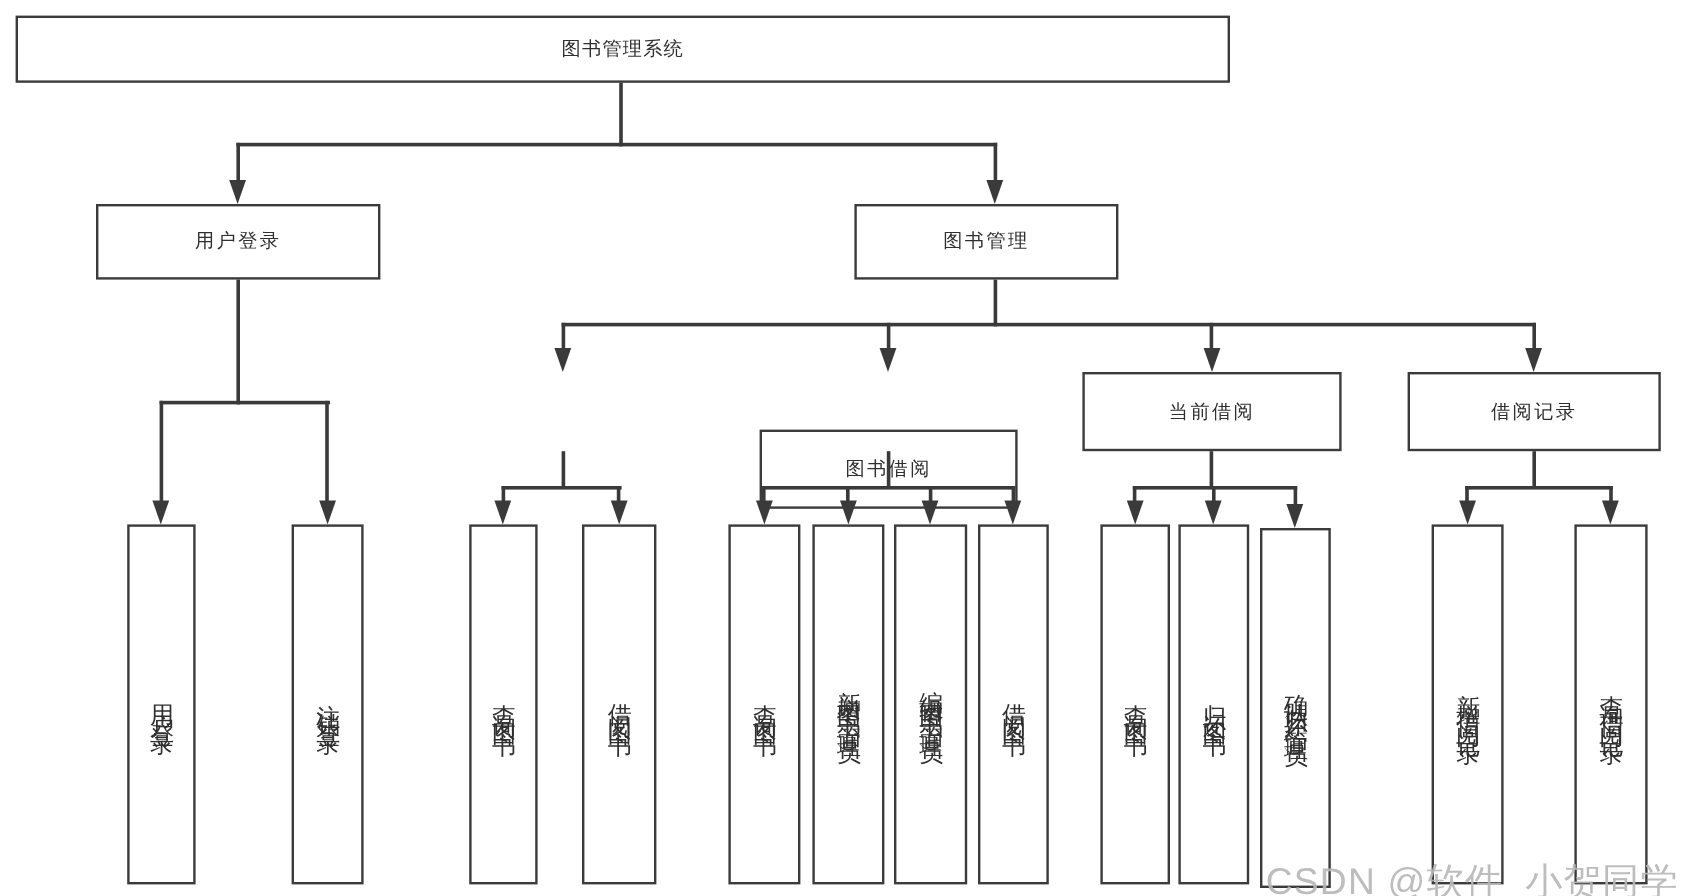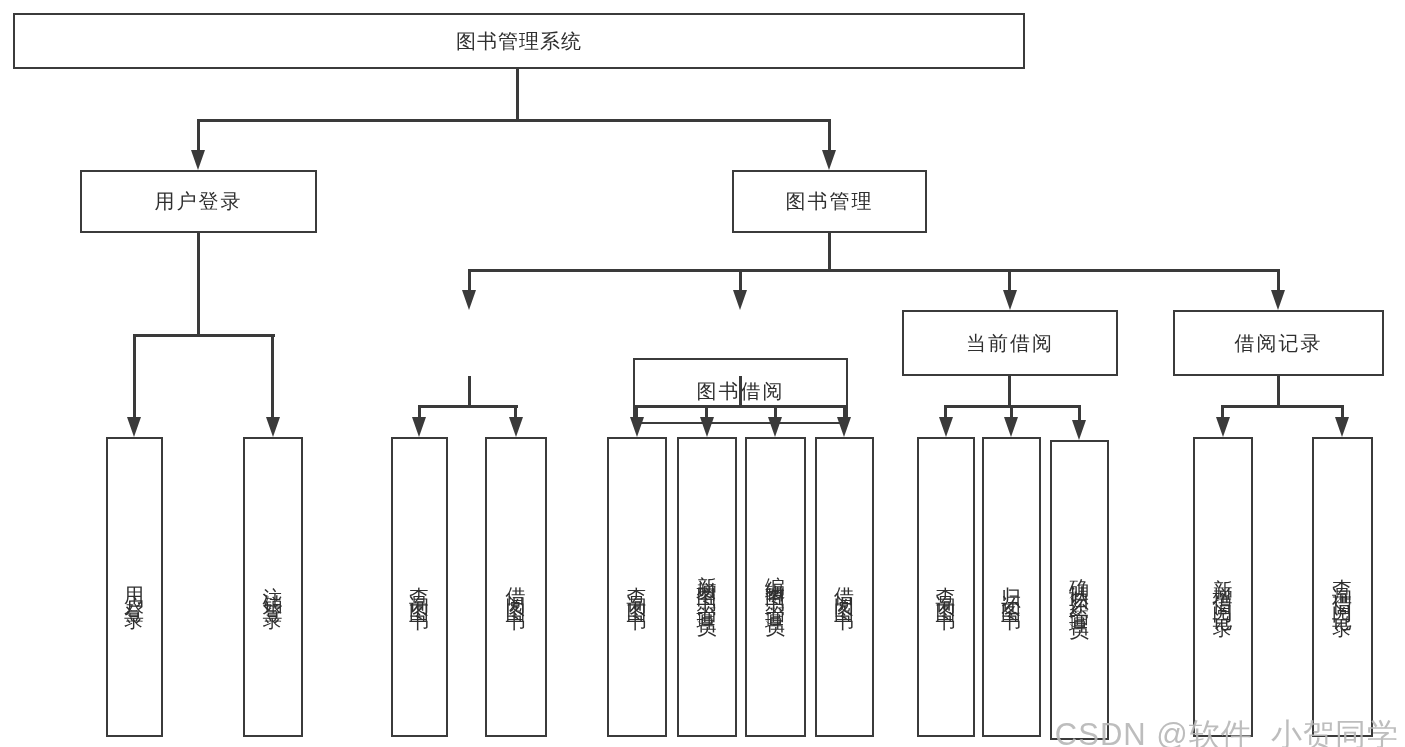--- a/index.html
+++ b/index.html
@@ -6,21 +6,21 @@
   body{font-family:"Liberation Sans","DejaVu Sans",sans-serif;}
   .stage{position:relative;width:1405px;height:747px;background:#ffffff;overflow:hidden;}
   .box{
     position:absolute;
     box-sizing:border-box;
     border:2px solid #3b3b3b;
     background:#ffffff;
     display:flex;align-items:center;justify-content:center;
     color:#2f2f2f;
   }
-  .hlabel{font-size:20px;letter-spacing:2px;white-space:nowrap;}
+  .hlabel{font-size:16px;letter-spacing:2px;white-space:nowrap;}
   .root .hlabel{letter-spacing:1px;}
   .vlabel{
     writing-mode:vertical-rl;
     text-orientation:mixed;
     font-size:20px;
     letter-spacing:8px;
     line-height:1;
     white-space:nowrap;
   }
   .vlabel.tight{letter-spacing:6px;}
@@ -53,21 +53,21 @@
   <div class="line" style="left:516px;top:69px;width:3px;height:53px;"></div>
   <div class="line" style="left:197px;top:119px;width:634px;height:3px;"></div>
   <div class="line" style="left:197px;top:119px;width:3px;height:33px;"></div>
   <div class="tri" style="left:191px;top:150px;"></div>
   <div class="line" style="left:828px;top:119px;width:3px;height:33px;"></div>
   <div class="tri" style="left:822px;top:150px;"></div>
 
   <div class="box" style="left:80px;top:170px;width:237px;height:63px;">
     <span class="hlabel">用户登录</span>
   </div>
-  <div class="box" style="left:732px;top:170px;width:195px;height:63px;">
+  <div class="box" style="left:712px;top:170px;width:220px;height:63px;">
     <span class="hlabel">图书管理</span>
   </div>
 
   <div class="line" style="left:197px;top:233px;width:3px;height:104px;"></div>
   <div class="line" style="left:133px;top:334px;width:142px;height:3px;"></div>
   <div class="line" style="left:133px;top:334px;width:3px;height:85px;"></div>
   <div class="tri" style="left:127px;top:417px;"></div>
   <div class="line" style="left:271px;top:334px;width:3px;height:85px;"></div>
   <div class="tri" style="left:266px;top:417px;"></div>
 

